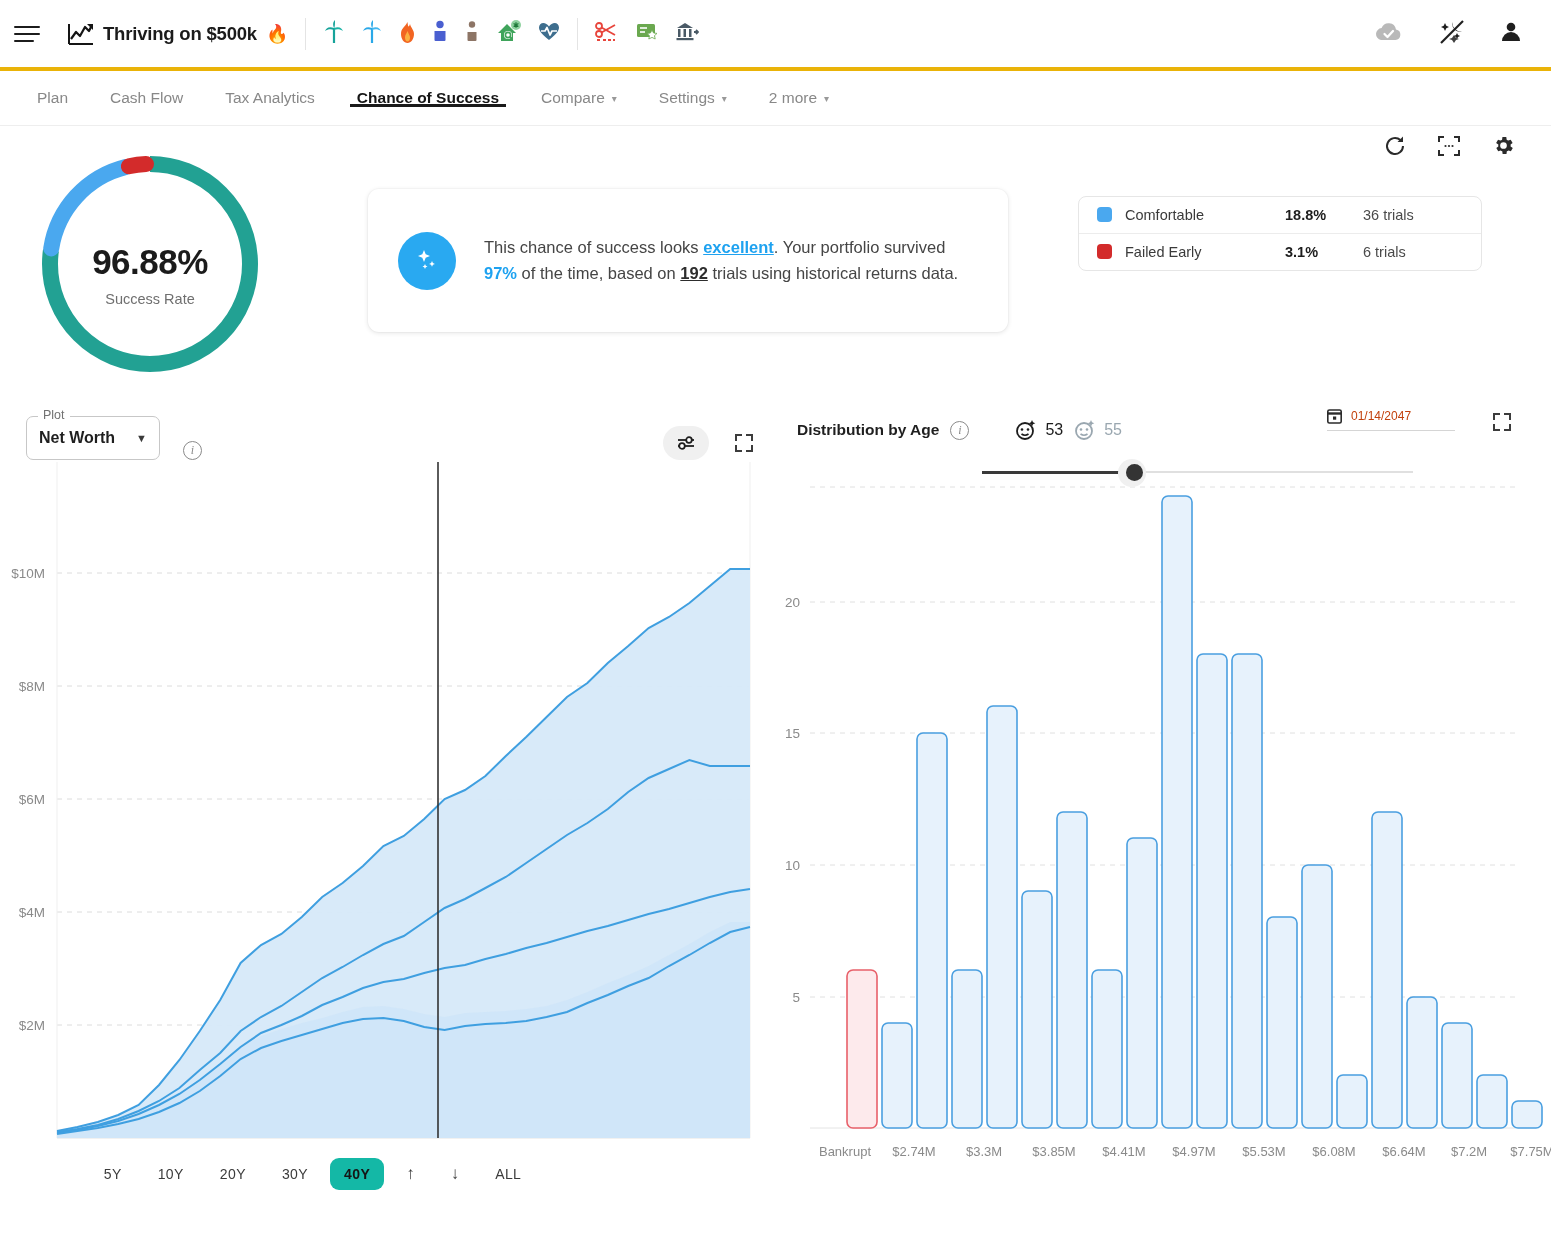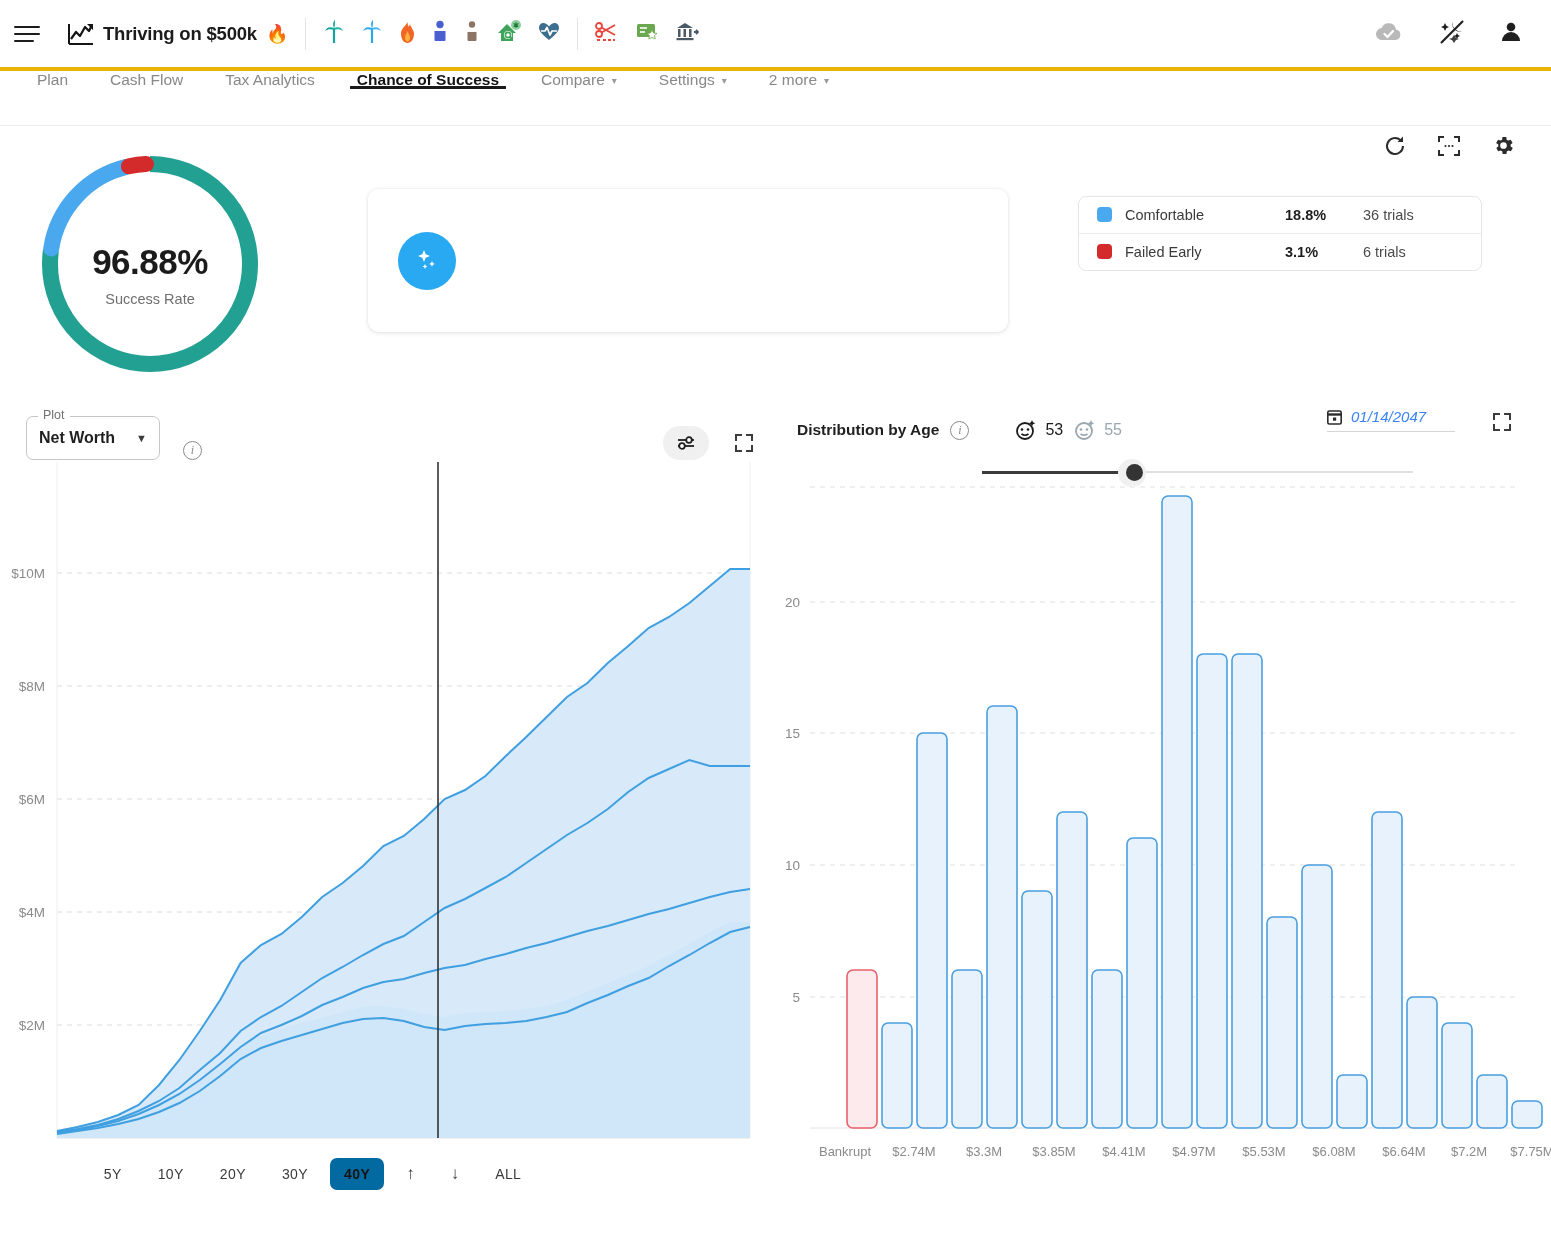--- a/index.html
+++ b/index.html
@@ -34,21 +34,21 @@
 
   .icon-row { display:flex; align-items:center; gap: 16px; }
   .ticon { font-size: 21px; line-height:1; cursor:pointer; position:relative; }
 
   .header-right { margin-left:auto; display:flex; align-items:center; gap: 34px; padding-right: 8px;}
 
   
   .tabs {
     height: 55px;
     display:flex;
-    align-items: flex-start;
+    align-items: center;
     border-bottom: 1px solid #eeeeee;
     padding-left: 16px;
   }
   .tab {
     display:flex; align-items:center; gap:7px;
     padding: 0 21px;
     font-size: 15.5px;
     color: #888888;
     cursor:pointer;
     position:relative;
@@ -169,31 +169,31 @@
   .slider-track { position:absolute; left:0; right:0; top: 11px; height:2px; background:#e0e0e0; }
   .slider-fill { position:absolute; left:0; width: 34%; top: 11px; height:3px; background:#3a3a3a; }
   .slider-halo { position:absolute; left: 31.6%; top:-1px; width:28px; height:28px; border-radius:50%; background:#f0f0f0; }
   .slider-thumb { position:absolute; left: 33.4%; top: 4px; width:17px; height:17px; border-radius:50%; background:#343434; cursor:pointer;}
 
   .date-box {
     position:absolute; right: 96px; top: 8px;
     display:flex; align-items:center; gap: 9px;
     border-bottom: 1px solid #d5d5d5; padding-bottom: 6px; width: 128px;
   }
-  .date-text { font-size: 15px; color:#3b82f6;font-style:italic; }
+  .date-text { font-size: 12px; color:#c2410c; }
   .dist-expand { position:absolute; right: 40px; top: 13px; }
 
   
   .graph-left { padding-left: 0; }
   .range-row { display:flex; align-items:center; gap: 8px; justify-content:center; margin-top: 14px; padding-right: 150px;}
   .range-btn {
     font-size: 14px; color:#3b3b3b; padding: 8px 14px; border-radius:7px; cursor:pointer;
     letter-spacing: 0.4px;
   }
-  .range-btn.active { background:#0369a1; font-weight:bold; color:#151515; }
+  .range-btn.active { background:#14b8a6; font-weight:bold; color:#151515;border-radius:9px; }
   .range-arrow { font-size: 17px; color:#3b3b3b; padding: 6px 14px; cursor:pointer; }
 
   svg text { font-family: "Liberation Sans", sans-serif; }
 </style>
 </head>
 <body>
 
 <div class="header">
   <div class="hamburger">
     <span></span>
@@ -398,20 +398,23 @@
     </div>
   </div>
 
   <div class="info-card">
     <div class="spark-circle">
       <svg width="30" height="30" viewBox="0 0 30 30">
           <path d="M12 4 l1.7 4.3 L18 10 l-4.3 1.7 L12 16 l-1.7-4.3 L6 10 l4.3-1.7 Z" fill="#ffffff"></path>
           <path d="M20 15 l.9 2 l2 .9 l-2 .9 l-.9 2 l-.9-2 l-2-.9 l2-.9 Z" fill="#ffffff"></path>
           <path d="M13 18 l.8 1.7 l1.7.8 l-1.7.8 l-.8 1.7 l-.8-1.7 l-1.7-.8 l1.7-.8 Z" fill="#ffffff"></path>
         </svg>
+    </div>
+    <div class="info-text">
+      <span>This chance of success looks </span><a class="lnk" href="#">excellent</a><span>. Your portfolio survived </span><span class="blue">97%</span><span> of the time, based on </span><span class="bold-u">192</span><span> trials using historical returns data.</span>
     </div>
   </div>
 
   <div class="legend">
     <div class="legend-row">
       <span class="swatch" style="background:#4aa8ef"></span>
       <span class="legend-name">Comfortable</span>
       <span class="legend-pct">18.8%</span>
       <span class="legend-trials">36 trials</span>
     </div>

